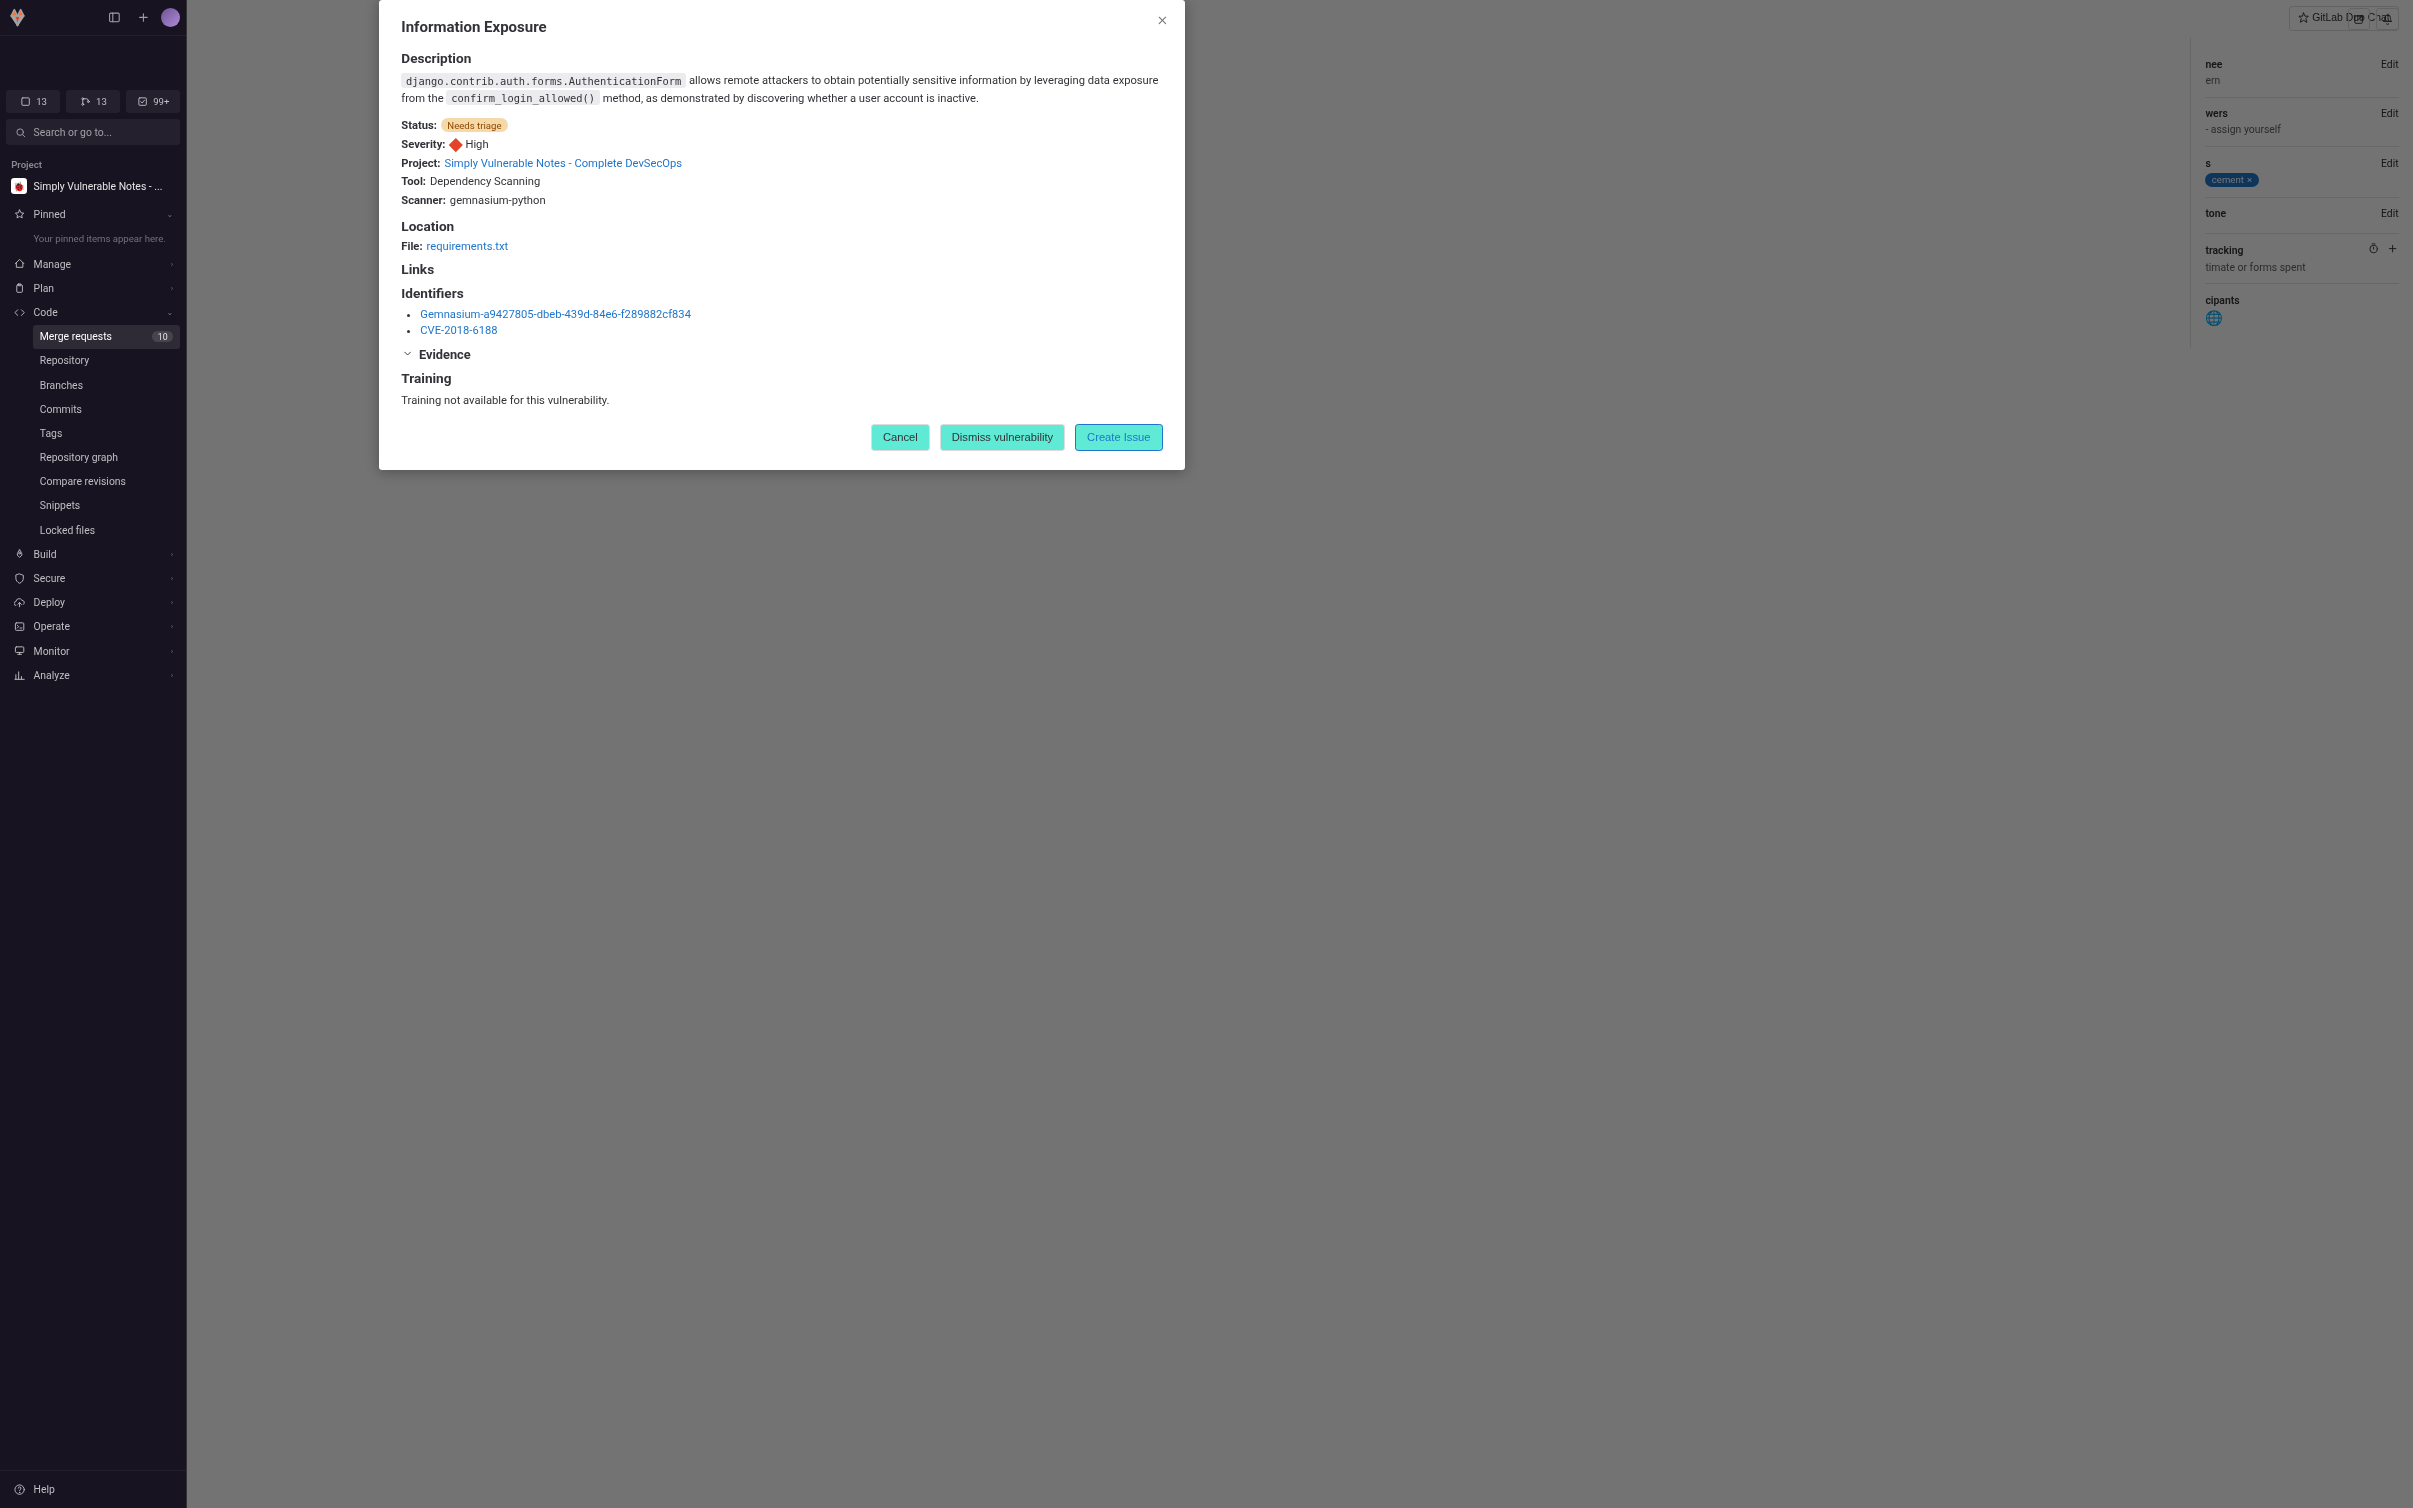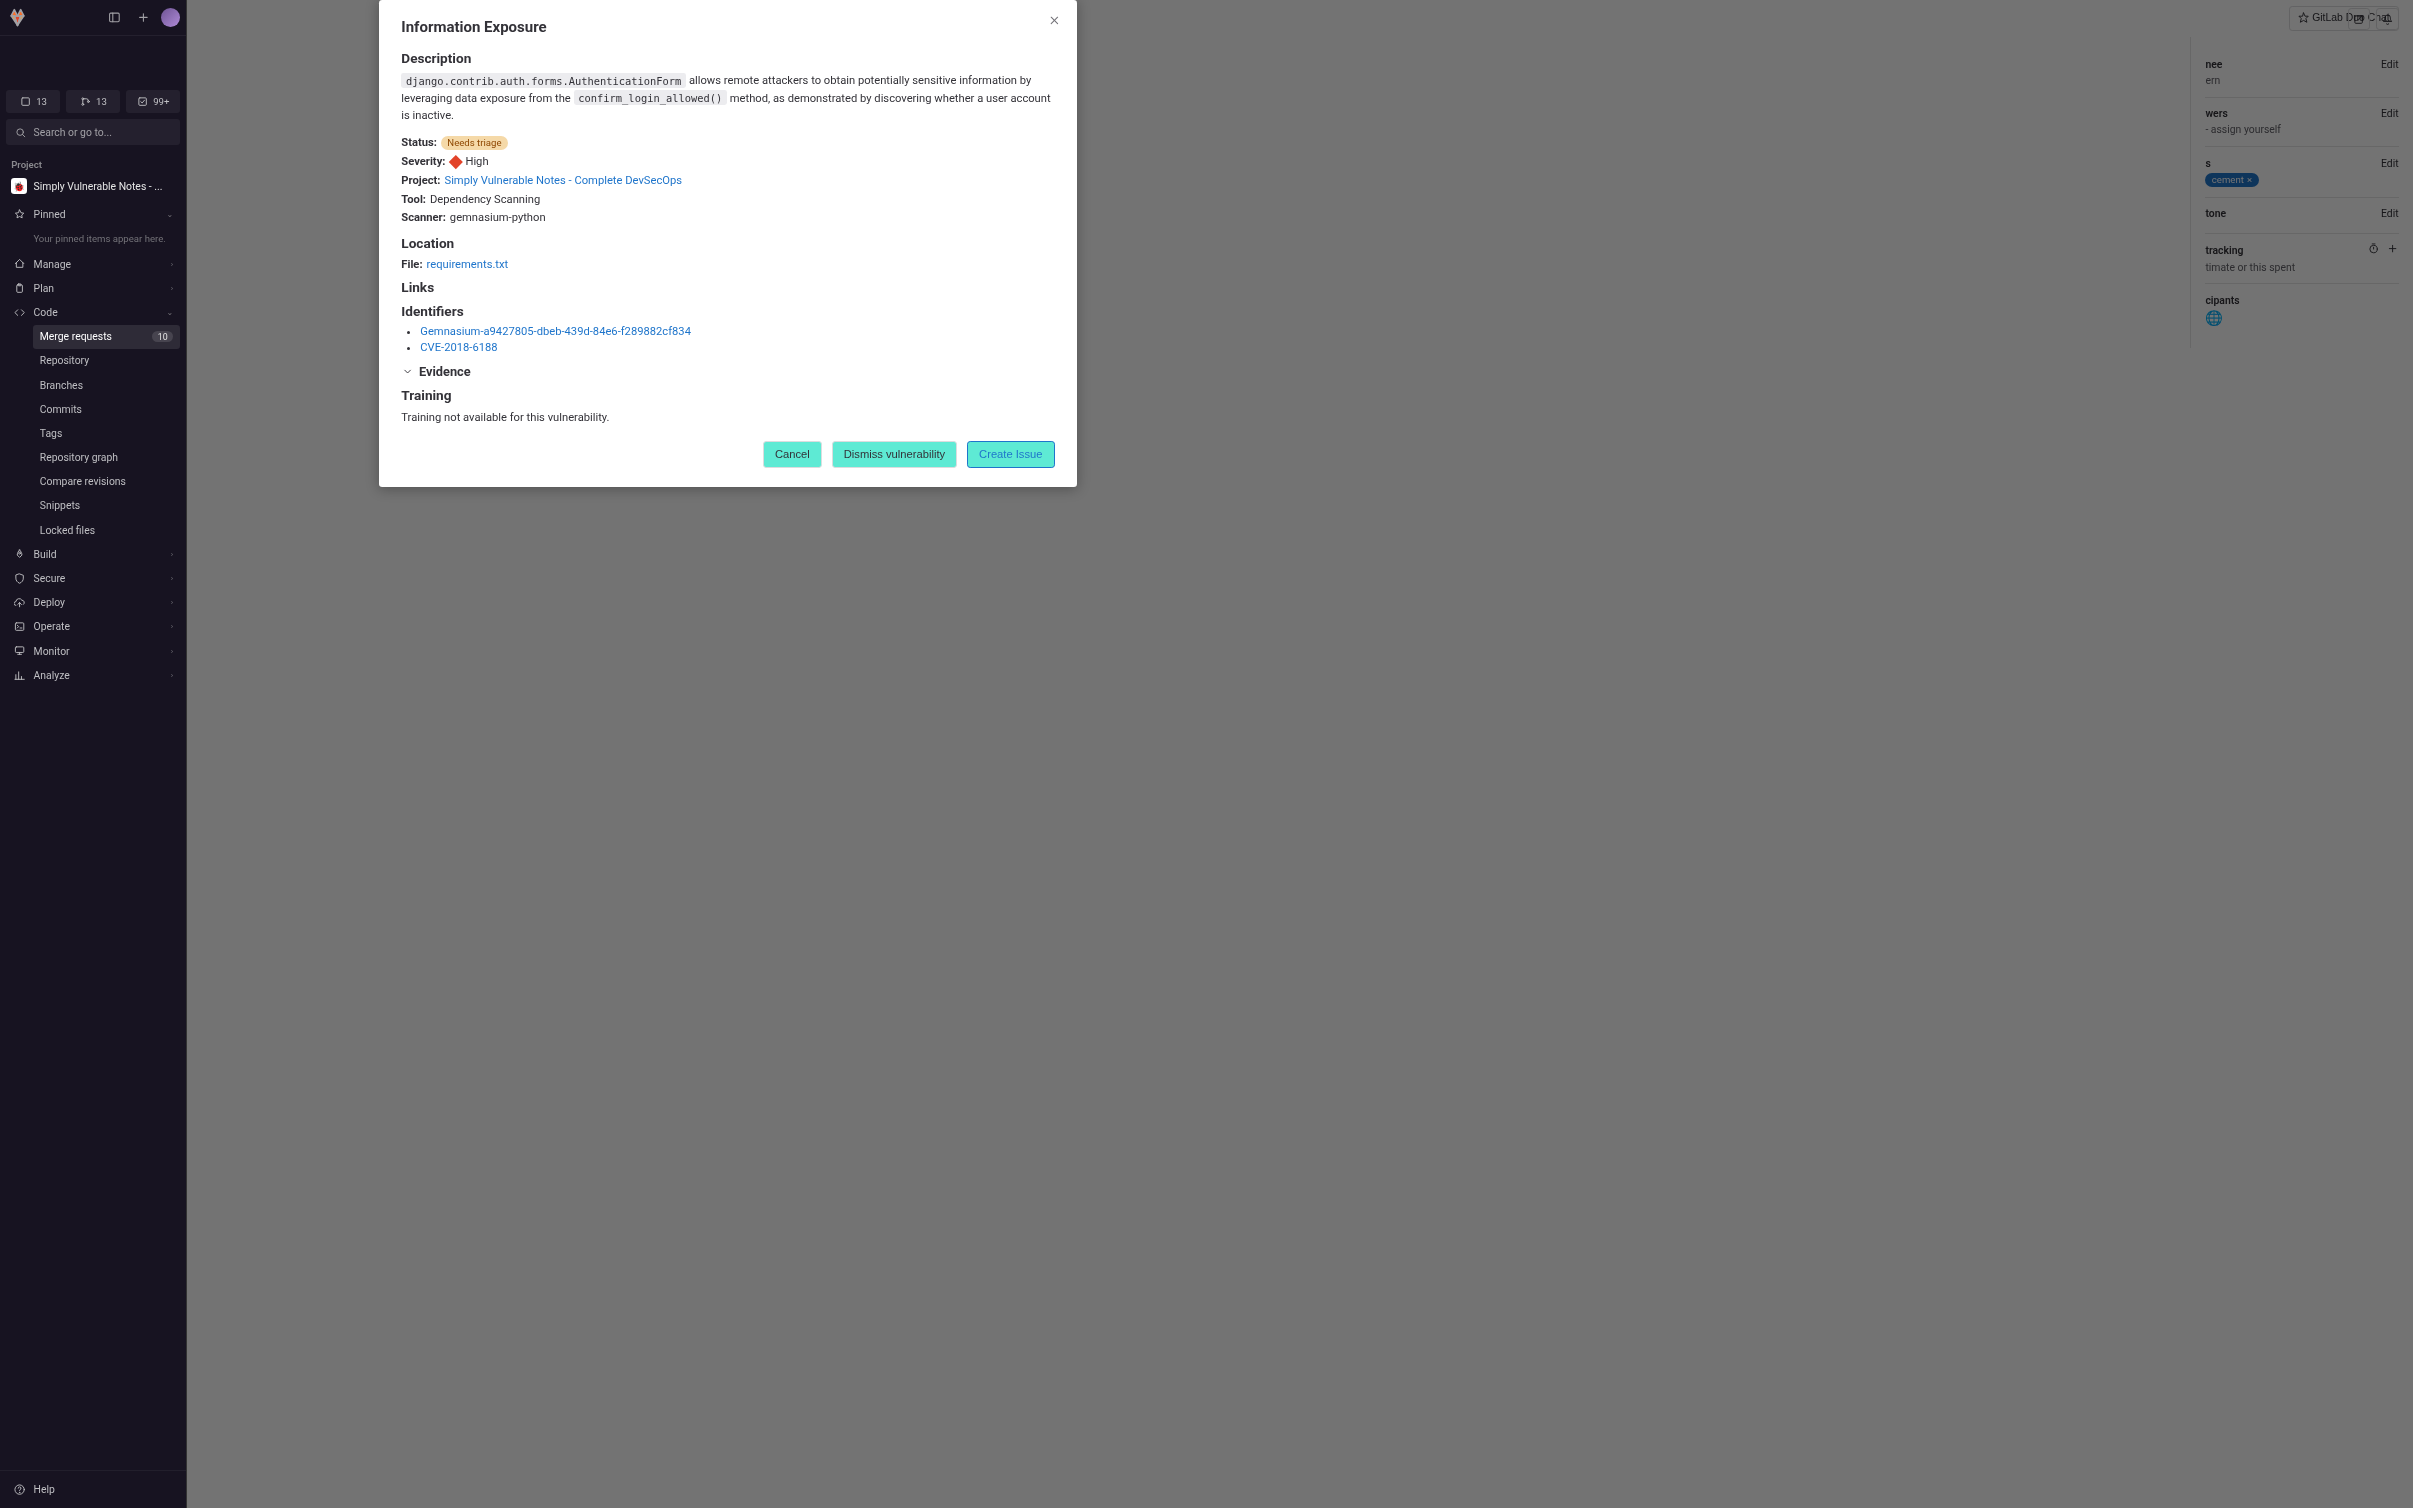--- a/index.html
+++ b/index.html
@@ -54,21 +54,21 @@
   .rp-head .title { font-weight: 600; }
   .rp-edit { color: #333238; cursor: pointer; font-size: 10.4px; }
   .rp-val { color: #626168; }
   .rp-label-pill { display: inline-flex; align-items: center; background: #1f75cb; color: #fff; border-radius: 9.6px; padding: 1.6px 6.4px; font-size: 9.6px; }
   .rp-label-pill .x { margin-left: 3.2px; cursor: pointer; }
 
   
   .scrim { position: absolute; inset: 0; background: rgba(0,0,0,0.55); }
 
   
-  .modal { position: absolute; top: 0; left: 192px; width: 698px; max-height: 100%; background: #fff; border-radius: 3.2px; box-shadow: 0 1.6px 12.8px rgba(0,0,0,0.3); display: flex; flex-direction: column; }
+  .modal { position: absolute; top: 0; left: 192px; width: 806px; max-height: 100%; background: #fff; border-radius: 3.2px; box-shadow: 0 1.6px 12.8px rgba(0,0,0,0.3); display: flex; flex-direction: column; }
   .modal-body { padding: 17.6px 22.3px 0; overflow-y: auto; }
   .modal-close { position: absolute; top: 9.6px; right: 11.2px; width: 22.3px; height: 22.3px; display: inline-flex; align-items: center; justify-content: center; cursor: pointer; border-radius: 3.2px; color: #737278; }
 
   .modal h1 { font-size: 15px; font-weight: 700; margin-bottom: 14.4px; }
   .modal h2 { font-size: 13.6px; font-weight: 700; margin: 8px 0 6.4px; }
   .modal p { line-height: 1.55; font-size: 11.2px; color: #333238; }
   .modal code { background: #ececef; padding: 1.6px 4.8px; border-radius: 2.4px; font-family: Menlo, Monaco, monospace; font-size: 10.4px; }
 
   .meta-list { margin: 11.2px 0; }
   .meta-row { margin: 5.6px 0; font-size: 11.2px; display: flex; align-items: center; flex-wrap: wrap; }
@@ -391,21 +391,21 @@
                   <circle cx="12" cy="13" r="8"></circle>
                   <line x1="12" y1="9" x2="12" y2="13"></line>
                   <line x1="9" y1="2" x2="15" y2="2"></line>
                 </svg></span>
             <span><svg viewBox="0 0 24 24" width="11.2" height="11.2">
                   <line x1="12" y1="5" x2="12" y2="19"></line>
                   <line x1="5" y1="12" x2="19" y2="12"></line>
                 </svg></span>
           </span>
         </div>
-        <div class="rp-val">timate or this spent</div>
+        <div class="rp-val">timate or forms spent</div>
       </div>
       <div class="rp-section" style="border-bottom:none">
         <div class="rp-head">
             <span class="title">cipants</span>
           </div>
         <span style="font-size:14.4px">🌐</span>
       </div>
     </div>
 
     <div class="scrim"></div>

